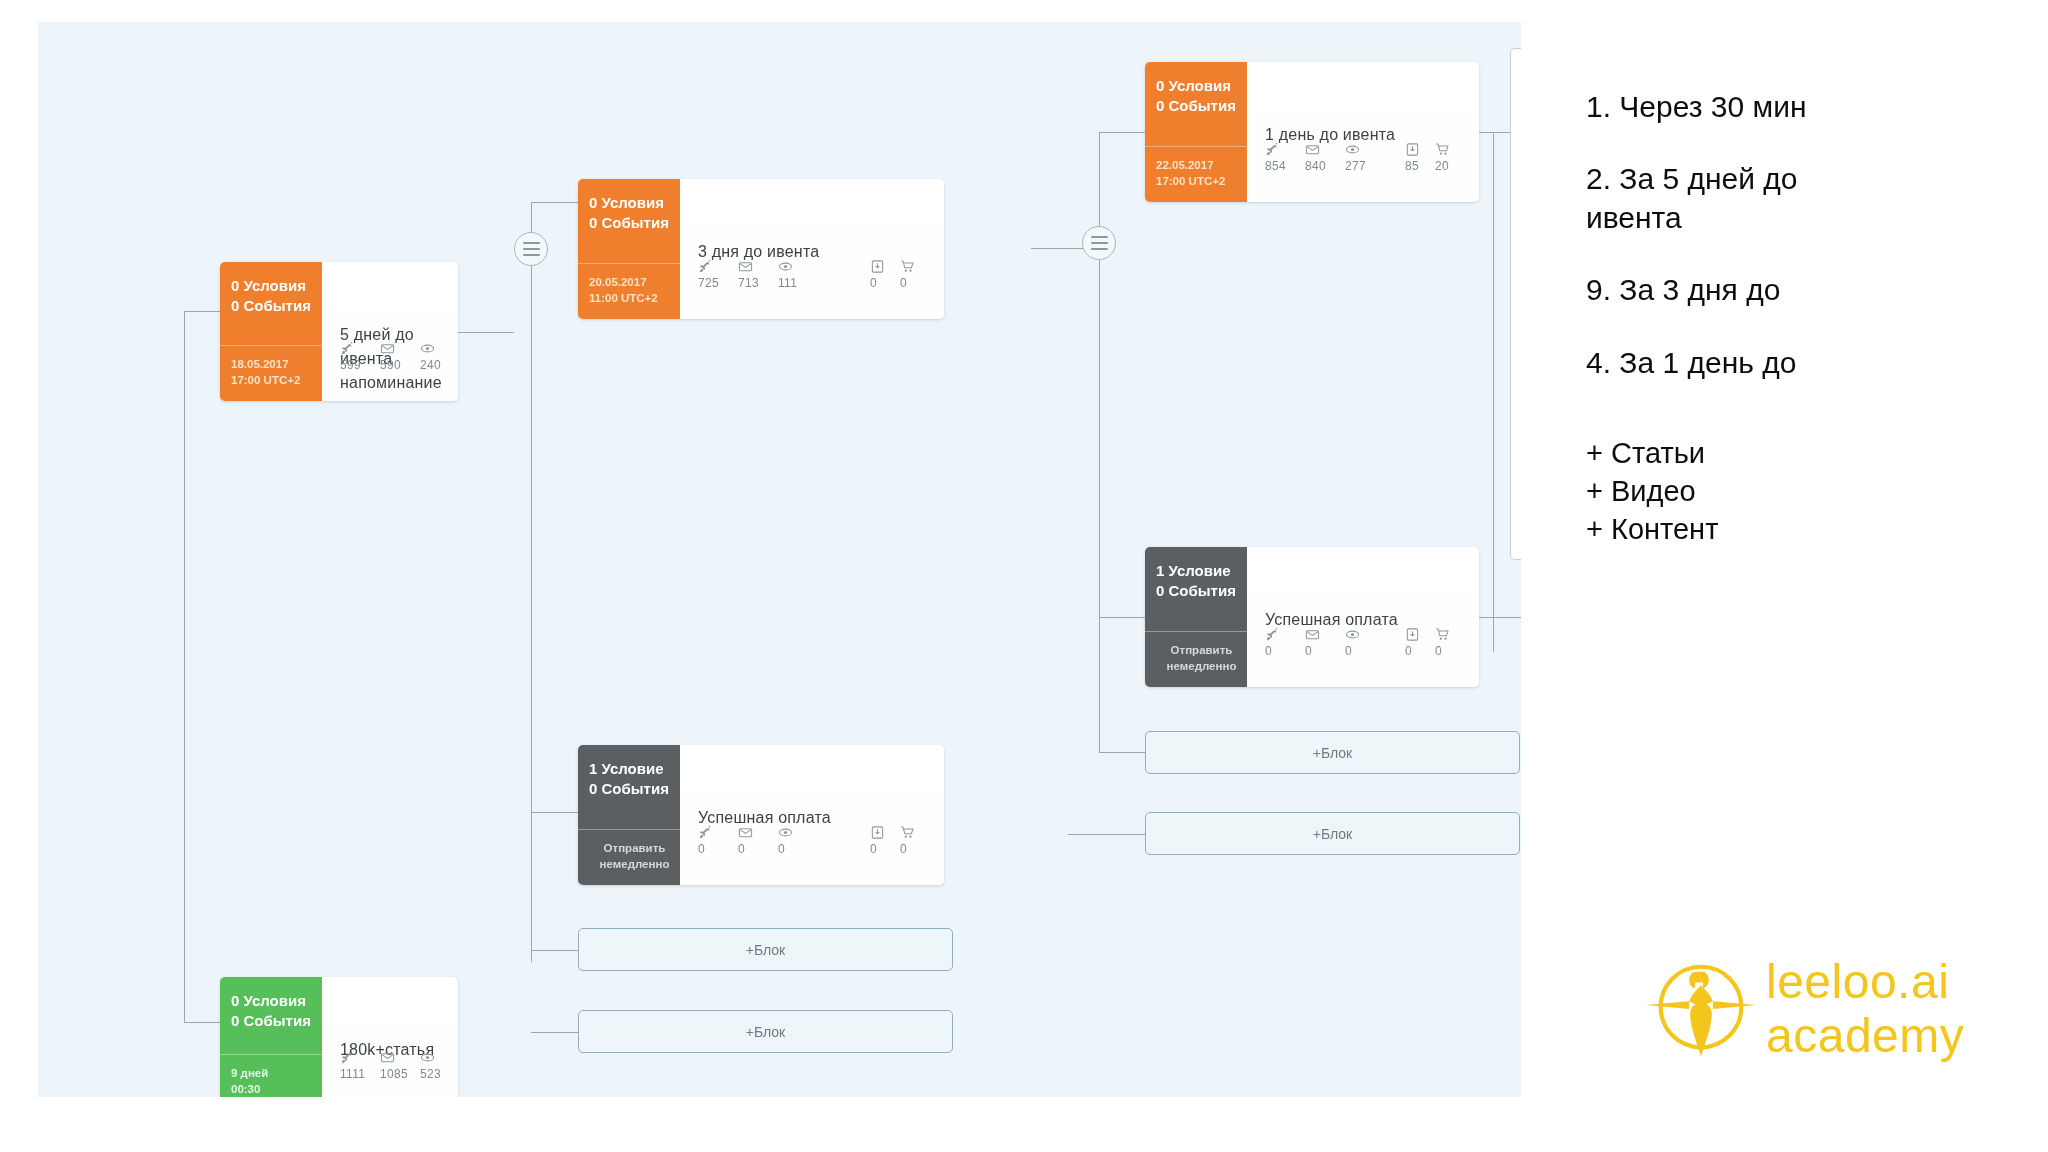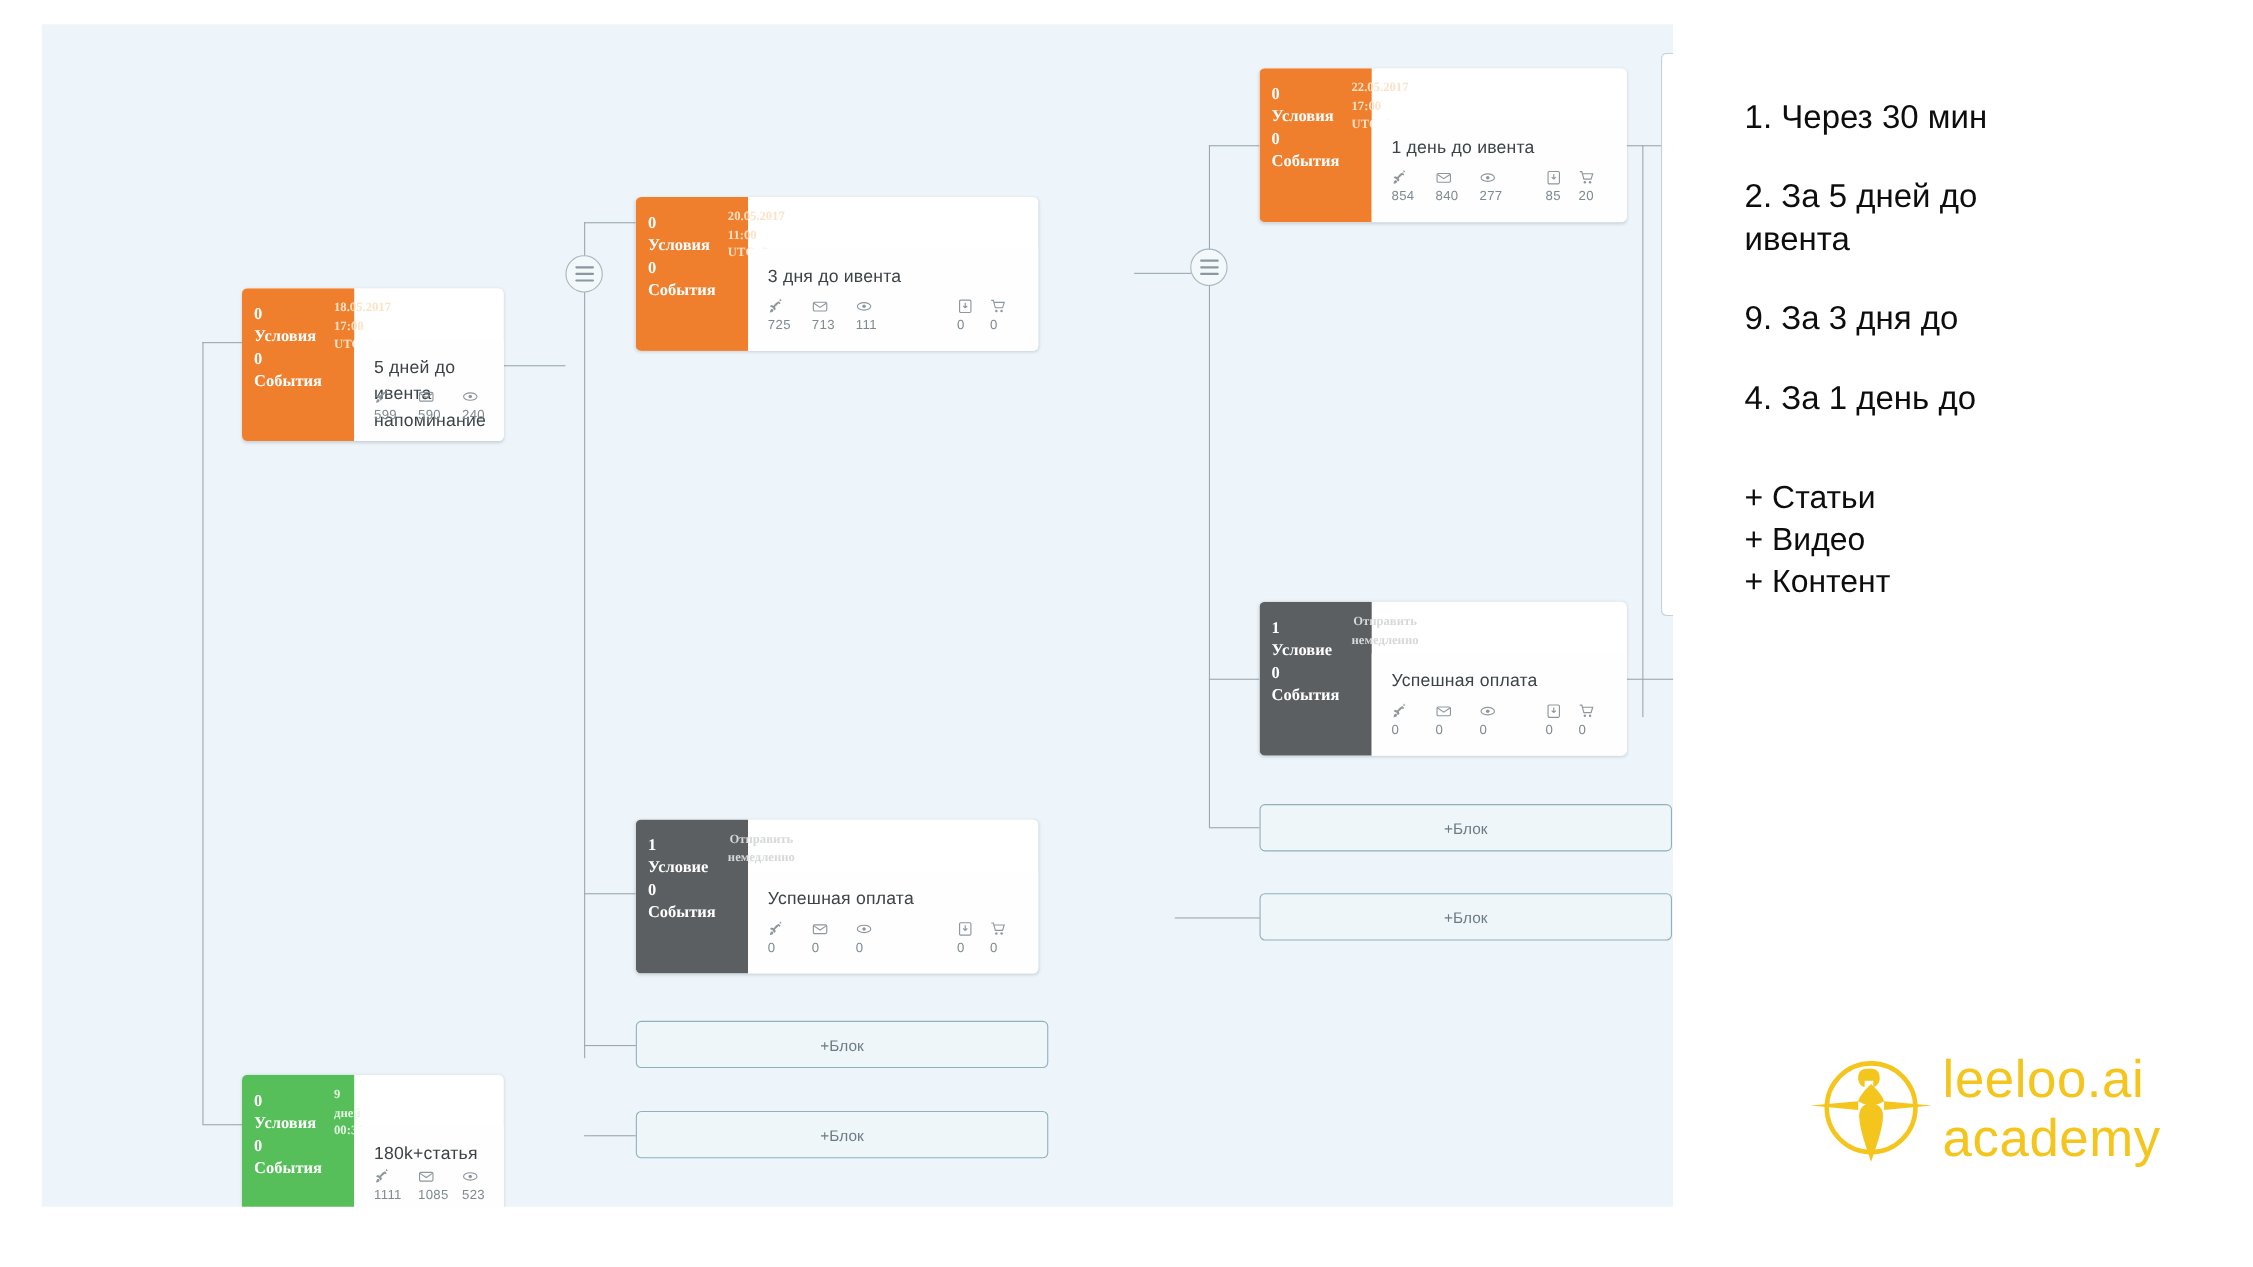--- a/index.html
+++ b/index.html
@@ -64,24 +64,23 @@
     display: flex;
     border-radius: 5px;
     box-shadow: 0 1px 3px rgba(60,80,95,.22);
     overflow: hidden;
     background: #ffffff;
   }
   .card-left {
     width: 102px;
     flex: 0 0 102px;
     display: flex;
-    flex-direction: row;
+    flex-direction: column;
     color: #ffffff;
     box-sizing: border-box;
-    font-family: Liberation Serif, serif;
   }
   .card-left .cl-top {
     padding: 14px 0 0 11px;
     font-size: 15px;
     font-weight: bold;
     line-height: 1.35;
     flex: 1 1 auto;
   }
   .card-left .cl-sep {
     height: 1px;
@@ -112,21 +111,21 @@
   .card-title {
     font-size: 16px;
     color: #3c4346;
     line-height: 1.5;
     letter-spacing: .2px;
   }
   .stats {
     position: absolute;
     left: 18px;
     right: 14px;
-    bottom: 16px;
+    bottom: 28px;
     display: flex;
     align-items: flex-end;
   }
   .stat-group { display: flex; }
   .stat-group.right { margin-left: auto; }
   .stat {
     width: 40px;
     text-align: left;
     color: #7f8a90;
     font-size: 12px;

